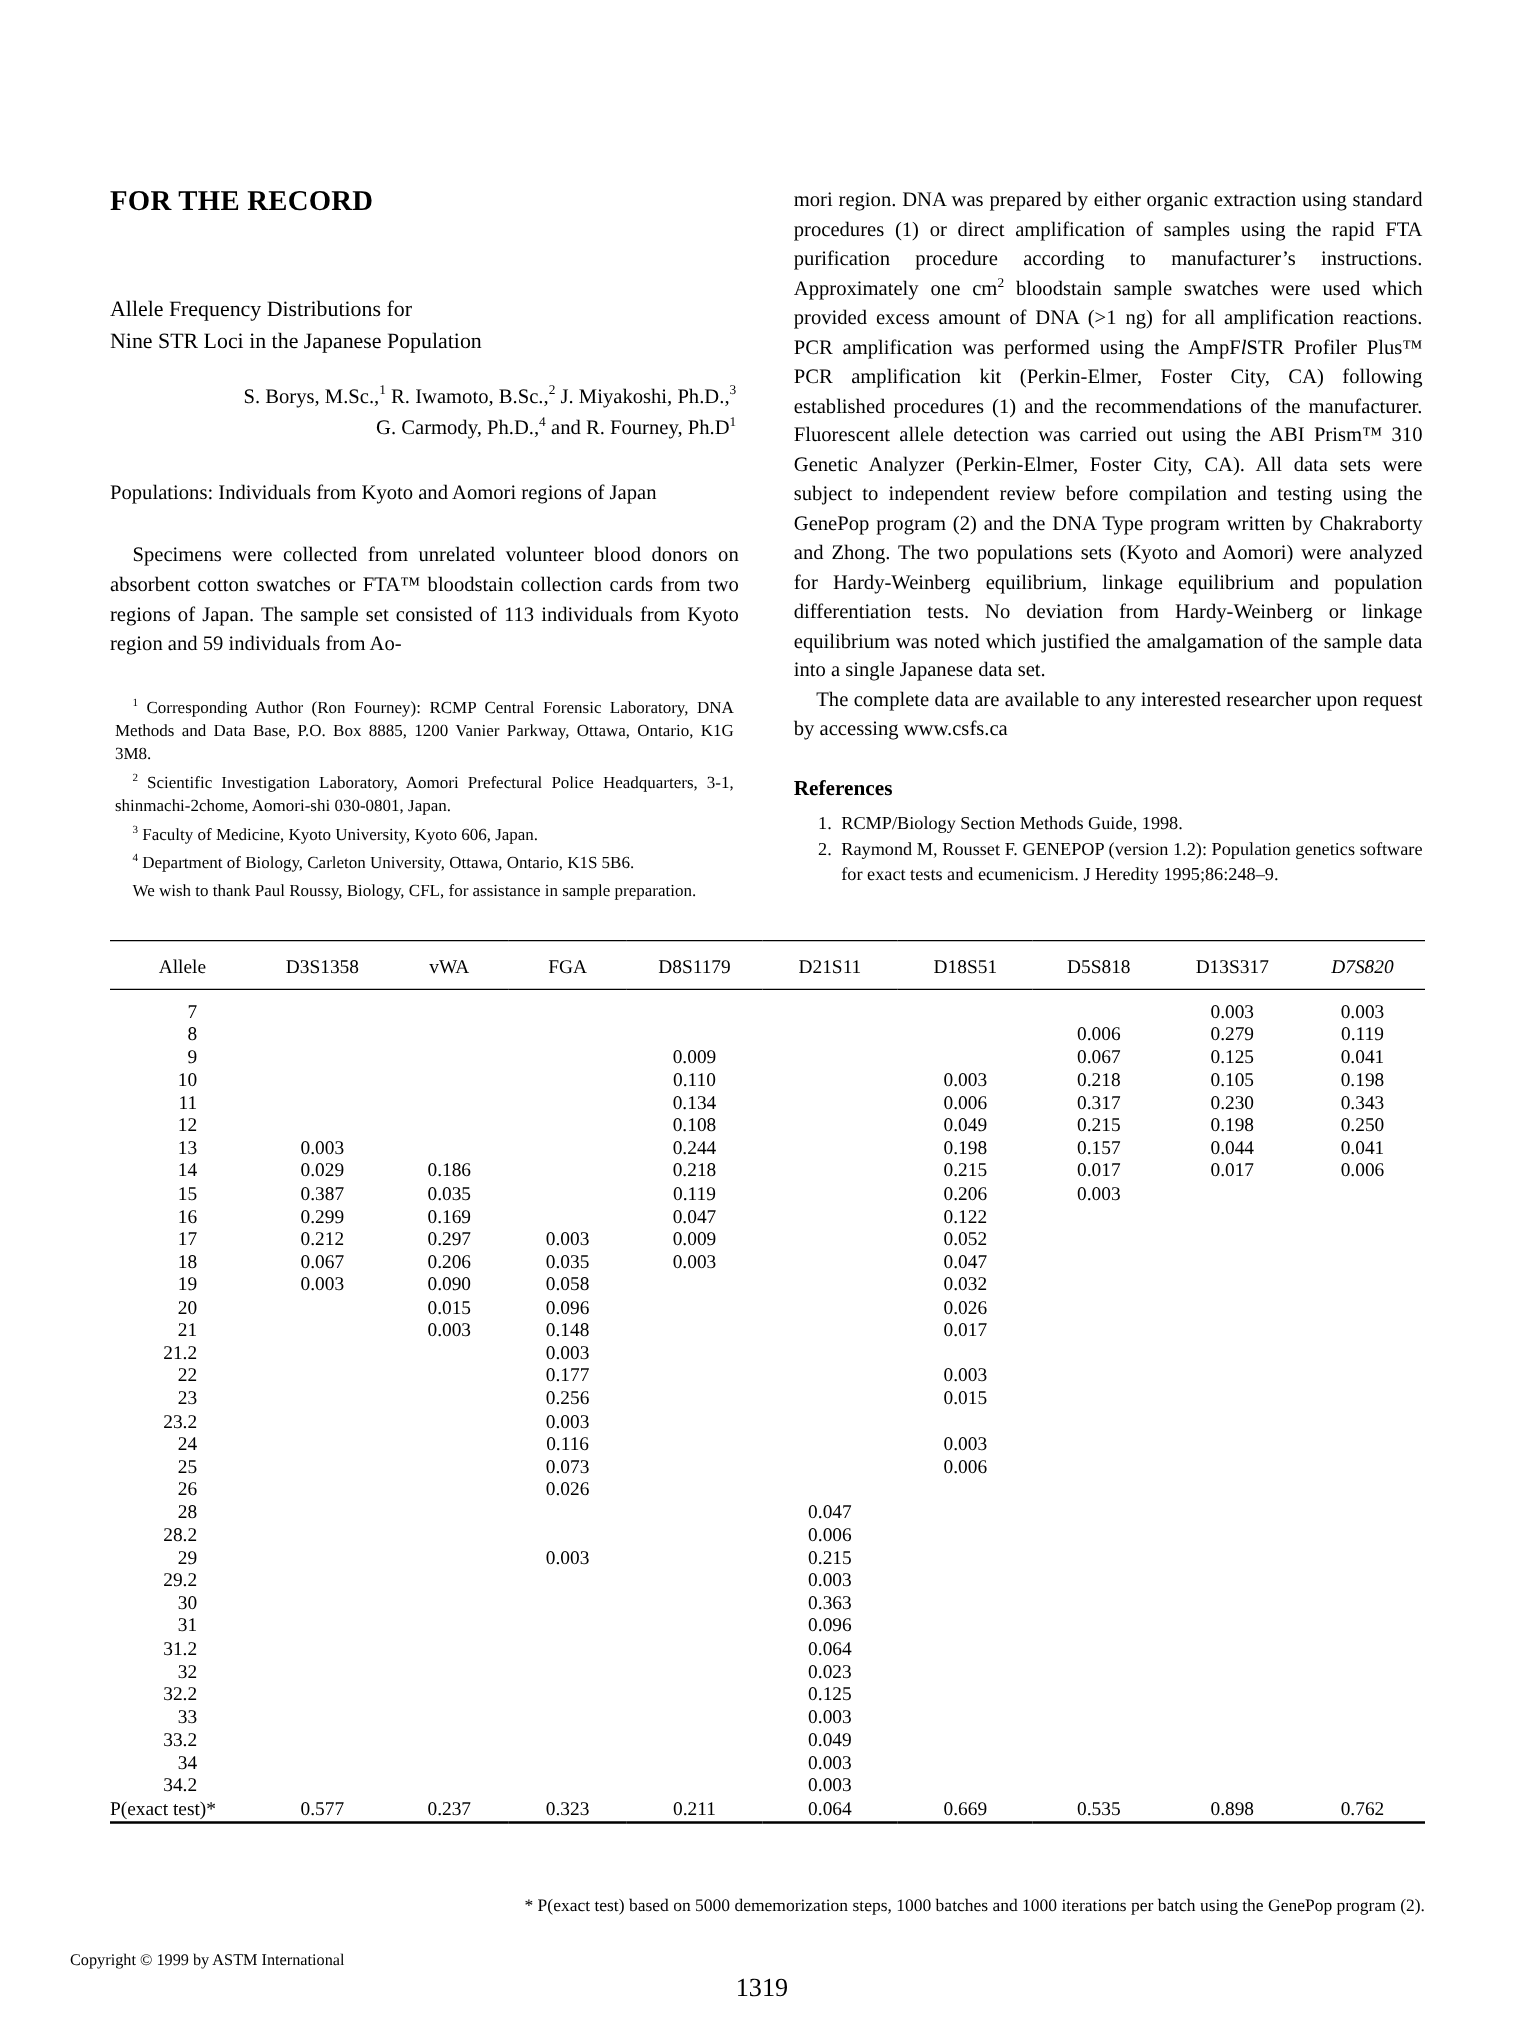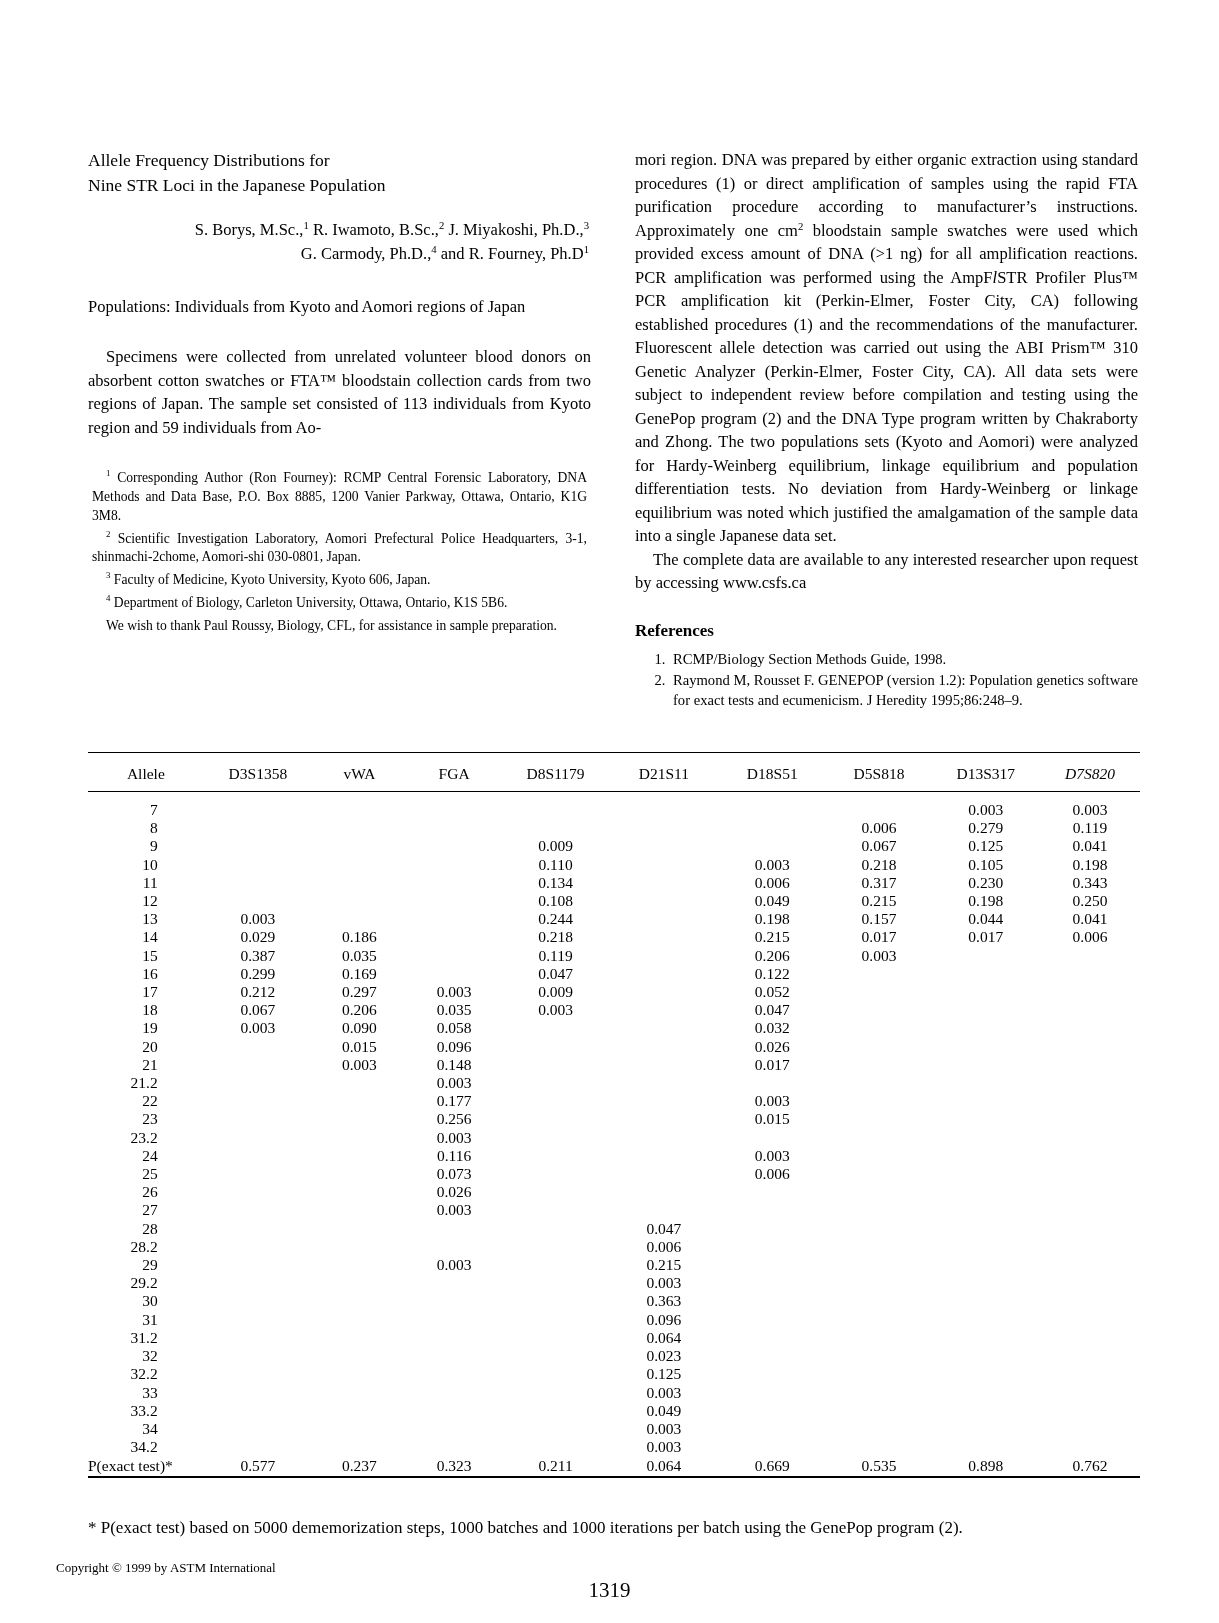--- a/index.html
+++ b/index.html
@@ -165,22 +165,22 @@
   th.c-6        { width: 10.3%; }
   th.c-7        { width: 10.0%; }
   th.c-8        { width: 10.3%; }
   th.c-9        { width: 9.5%; font-style: italic;  }
 
   .table-note {
     position: absolute;
     left: 88px;
     top: 1518px;
     width: 1052px;
-    font-size: 17px;
-    text-align: left;
+    font-size: 14px;
+    text-align: right;
   }
 
   .copyright {
     position: absolute;
     left: 56px;
     top: 1560px;
     font-size: 13px;
   }
   .pageno {
     position: absolute;
@@ -193,20 +193,21 @@
 </style>
 </head>
 <body>
 
 <div class="page">
 
   <div class="cols">
 
     <div class="col">
 
+      <div class="for-the-record">FOR THE RECORD</div>
 
       <div class="art-title">
         <span>Allele Frequency Distributions for</span><br>
         <span>Nine STR Loci in the Japanese Population</span>
       </div>
 
       <div class="authors">
         <span class="ln"><span>S. Borys, M.Sc.,</span><sup>1</sup><span> R. Iwamoto, B.Sc.,</span><sup>2</sup><span> J. Miyakoshi, Ph.D.,</span><sup>3</sup></span>
         <span class="ln"><span>G. Carmody, Ph.D.,</span><sup>4</sup><span> and R. Fourney, Ph.D</span><sup>1</sup></span>
       </div>
@@ -516,32 +517,20 @@
             <td></td>
             <td>0.026</td>
             <td></td>
             <td></td>
             <td></td>
             <td></td>
             <td></td>
             <td></td>
           </tr>
           <tr>
-            <td class="allele">27</td>
-            <td></td>
-            <td></td>
-            <td>0.003</td>
-            <td></td>
-            <td></td>
-            <td></td>
-            <td></td>
-            <td></td>
-            <td></td>
-          </tr>
-          <tr>
             <td class="allele">28</td>
             <td></td>
             <td></td>
             <td></td>
             <td></td>
             <td>0.047</td>
             <td></td>
             <td></td>
             <td></td>
             <td></td>

